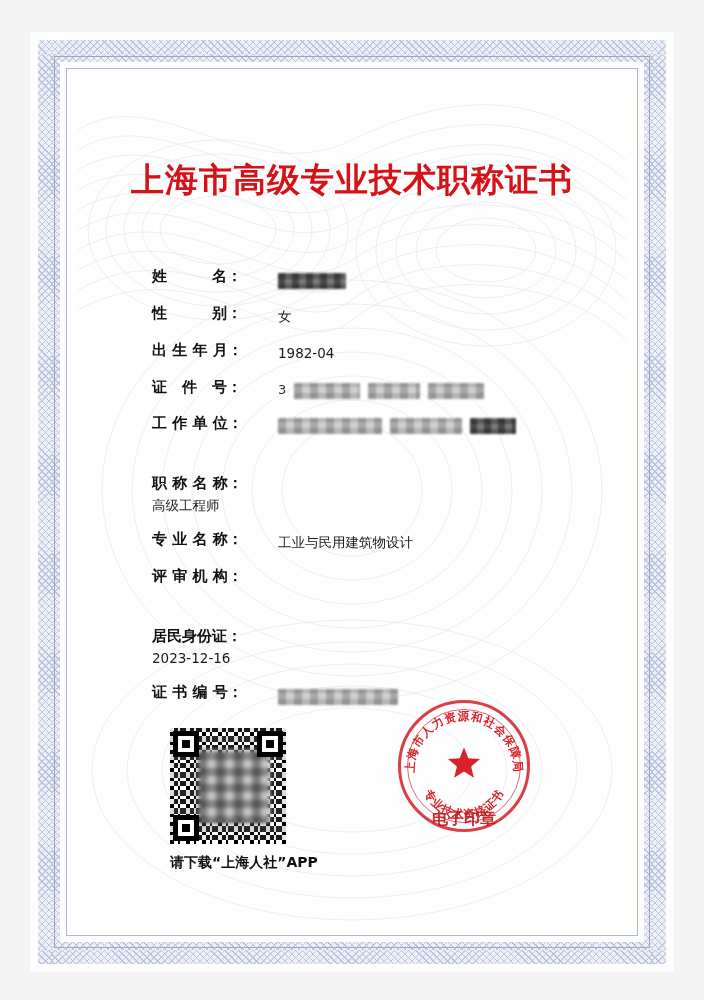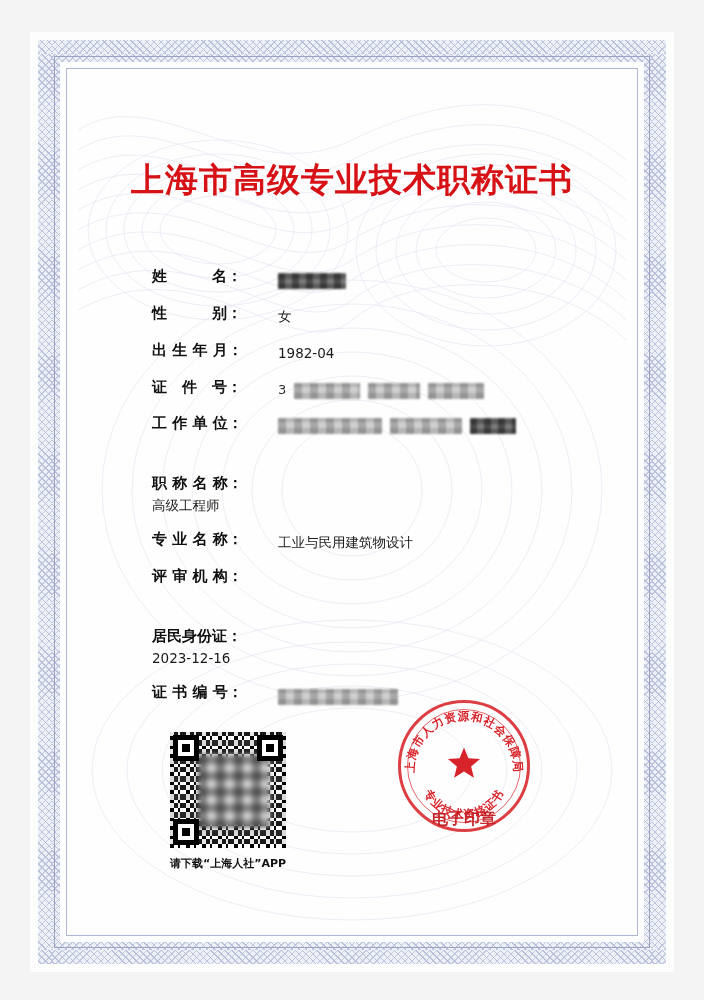--- a/index.html
+++ b/index.html
@@ -214,21 +214,21 @@
     position: absolute;
     inset: 4px;
     background: #000;
   }
   .qr-finder.tl { left: 3px; top: 3px; }
   .qr-finder.tr { right: 3px; top: 3px; }
   .qr-finder.bl { left: 3px; bottom: 3px; }
 
   .qr-caption {
     margin-top: 8px;
-    font-size: 11px;
+    font-size: 14px;
     line-height: 1.45;
     color: #111;
     font-weight: bold;
     font-family: "DejaVu Sans", "Liberation Sans", sans-serif;
     white-space: nowrap;
   }
 
   
   .seal {
     position: absolute;

